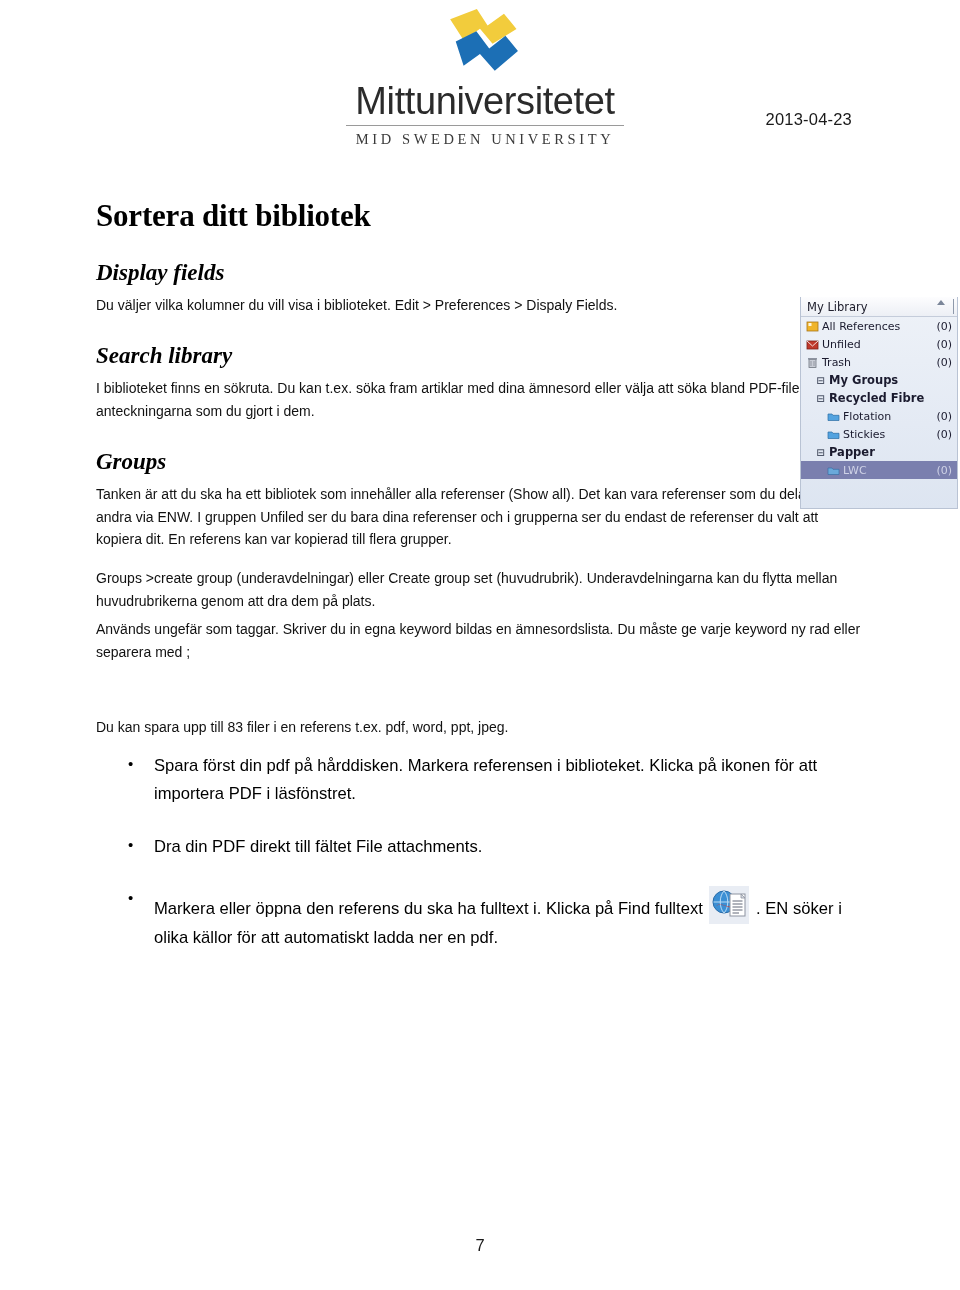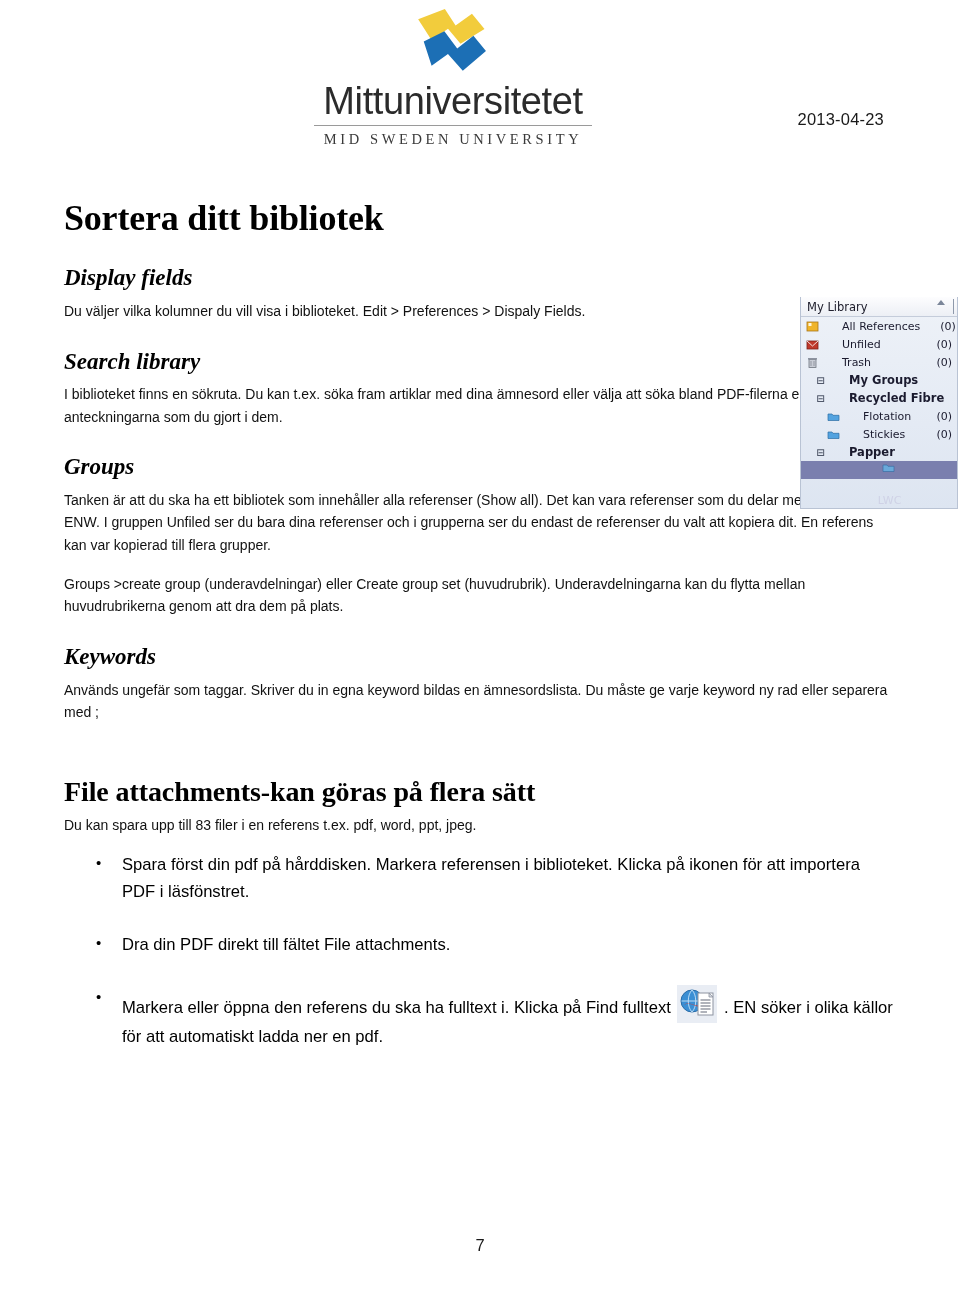--- a/index.html
+++ b/index.html
@@ -16,21 +16,21 @@
     color: #000000;
     overflow: hidden;
   }
 
   
   .page {
     position: relative;
     width: 960px;
     height: 1290px;
     box-sizing: border-box;
-    padding: 0 64px;
+    padding: 0 96px;
   }
 
   
   .header {
     position: relative;
     height: 150px;
   }
   .logo-block {
     position: absolute;
     left: 244px;
@@ -70,21 +70,21 @@
     top: 110px;
     font-size: 16.5px;
     color: #1a1a1a;
     letter-spacing: 0.2px;
   }
 
   
   h1.title {
     font-family: "Liberation Serif", serif;
     font-weight: bold;
-    font-size: 36px;
+    font-size: 31px;
     margin: 48px 0 0 0;
     letter-spacing: -0.2px;
     line-height: 1.15;
   }
   h2.subtitle {
     font-family: "Liberation Serif", serif;
     font-weight: bold;
     font-style: italic;
     font-size: 23px;
     margin: 26px 0 8px 0;
@@ -186,35 +186,33 @@
     width: 1px;
     background: #8e99ab;
   }
   .en-row {
     display: flex;
     align-items: center;
     height: 18px;
     padding-left: 5px;
     padding-right: 5px;
     white-space: nowrap;
-    gap: 20px;
   }
   .en-row .en-label { flex: 1 1 auto; }
   .en-row .en-count {
     flex: 0 0 auto;
     font-size: 11px;
     color: #1a1a2e;
   }
   .en-row.indent-1 { padding-left: 14px; }
   .en-row.indent-2 { padding-left: 26px; }
   .en-row.group-head { font-weight: bold; font-size: 11.5px; }
   .en-row.selected {
     background: #7a7fae;
     color: #cfd2e6;
-    flex-direction: column;
   }
   .en-row.selected .en-count { color: #cfd2e6; }
   .en-icon {
     width: 13px;
     height: 13px;
     margin-right: 3px;
     flex: 0 0 auto;
     position: relative;
     display: inline-block;
   }
@@ -375,26 +373,24 @@
   <p class="body narrow">Du väljer vilka kolumner du vill visa i biblioteket. Edit &gt; Preferences &gt; Dispaly Fields.</p>
 
   <h2 class="subtitle">Search library</h2>
   <p class="body mid">I biblioteket finns en sökruta. Du kan t.ex. söka fram artiklar med dina ämnesord eller välja att söka bland PDF-filerna eller anteckningarna som du gjort i dem.</p>
 
   <h2 class="subtitle">Groups</h2>
   <p class="body wide">Tanken är att du ska ha ett bibliotek som innehåller alla referenser (Show all). Det kan vara referenser som du delar med andra via ENW. I gruppen Unfiled ser du bara dina referenser och i grupperna ser du endast de referenser du valt att kopiera dit. En referens kan var kopierad till flera grupper.</p>
   <div class="gap-sm"></div>
   <p class="body wide">Groups &gt;create group (underavdelningar)  eller Create group set (huvudrubrik). Underavdelningarna kan du flytta mellan huvudrubrikerna genom att dra dem på plats.</p>
 
-  <h2 class="subtitle">Keywords</h2>
   <p class="body wide">Används ungefär som taggar. Skriver du in egna keyword bildas en ämnesordslista. Du måste ge varje keyword ny rad eller separera med ;</p>
 
   <div class="gap-lg"></div>
 
-  <h2 class="section-title">File attachments-kan göras på flera sätt</h2>
   <p class="body wide">Du kan spara upp till 83 filer i en referens t.ex. pdf, word, ppt, jpeg.</p>
 
   <ul class="bullets">
     <li>
       <span class="bullet-dot">•</span>
       <span>Spara först din pdf på hårddisken. Markera referensen i biblioteket. Klicka på ikonen för att importera PDF i läsfönstret.</span>
     </li>
     <li>
       <span class="bullet-dot">•</span>
       <span>Dra din PDF direkt till fältet File attachments.</span>

